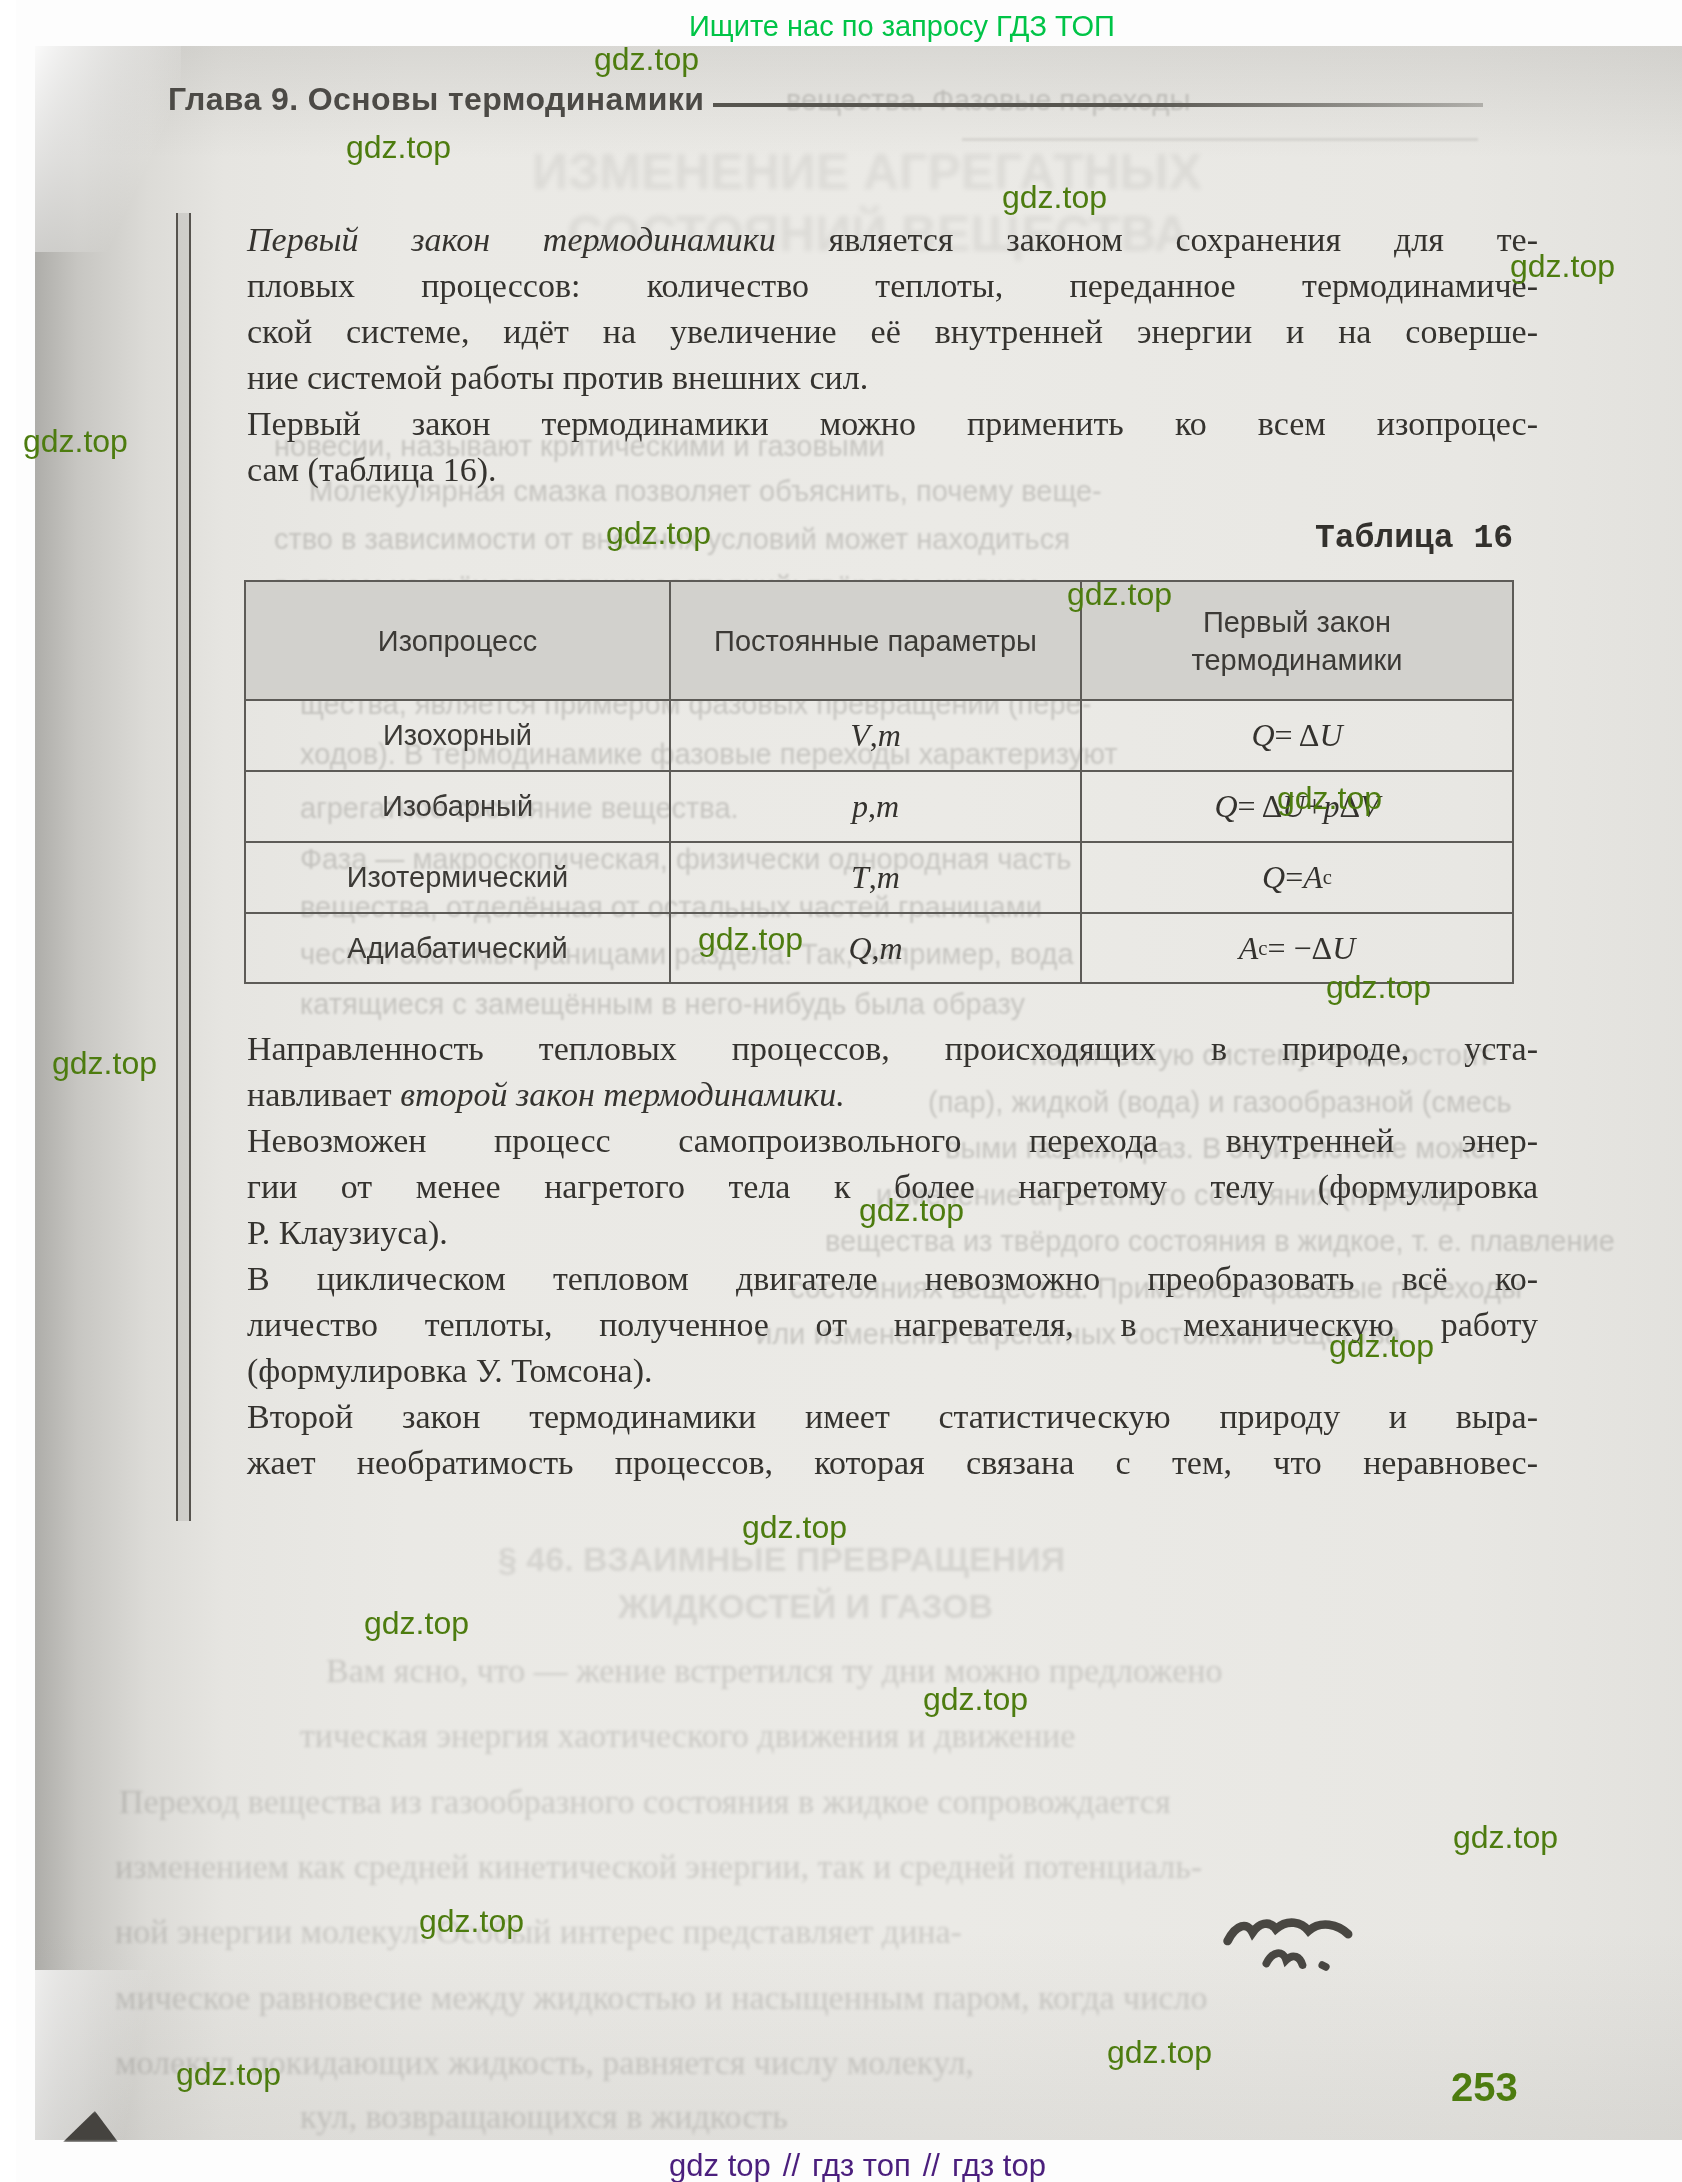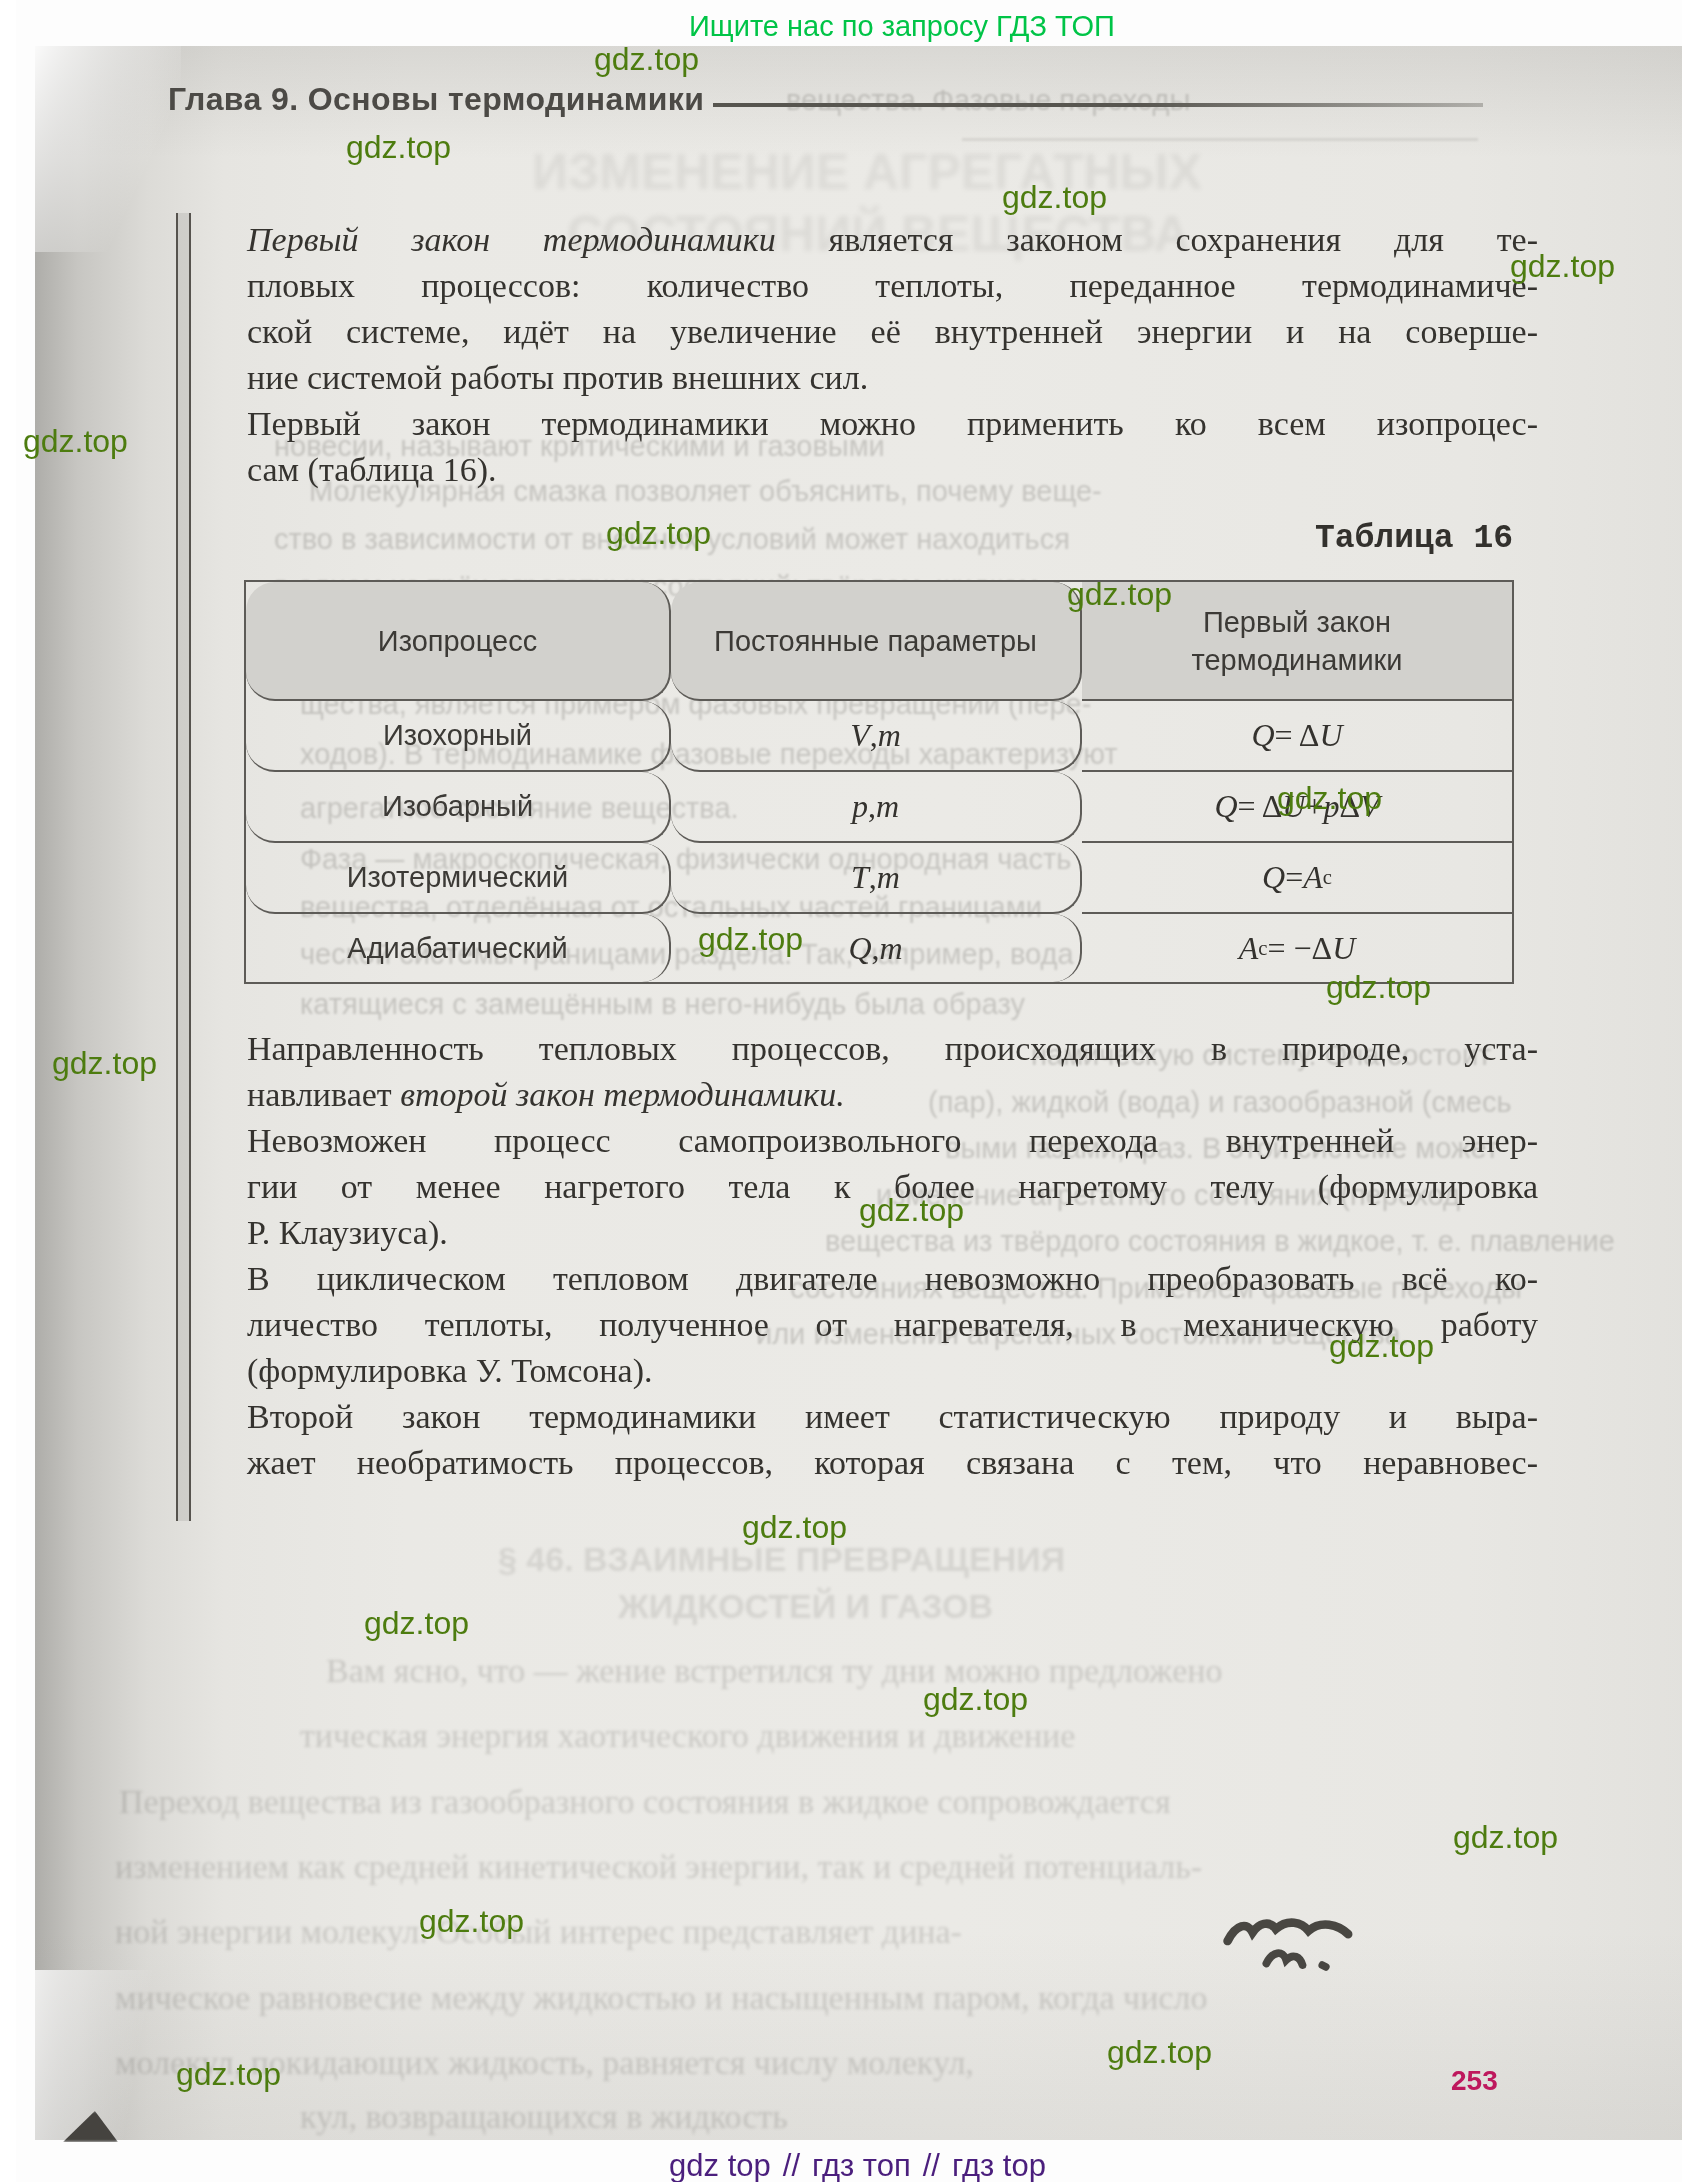--- a/index.html
+++ b/index.html
@@ -42,38 +42,38 @@
         border:2.6px solid #5d5b57;display:grid;grid-template-columns:425px 411px 1fr;
         grid-template-rows:119px 71px 71px 71px 1fr;z-index:3;}
   .cell{display:flex;align-items:center;justify-content:center;box-sizing:border-box;
         text-align:center;padding:3.4px 12px;}
   .cell.hdr{background:#d2d1cd;font-family:"Liberation Sans",sans-serif;font-size:29px;
         color:#3c3a36;line-height:38px;}
   .cell.proc{font-family:"Liberation Sans",sans-serif;font-size:29px;color:#3c3a36;}
   .cell.form{font-size:32px;color:#34322e;}
   .cell.form i{font-style:italic;}
   .cell.form sub{font-size:20.6px;}
-  .cell.bdr-r{border-right:2.6px solid #5d5b57;border-radius:29px;}
+  .cell.bdr-r{border-right:2.6px solid #5d5b57;}
   .cell.bdr-b{border-bottom:2.6px solid #5d5b57;}
 
   .wm{position:absolute;font-family:"Liberation Sans",sans-serif;font-size:32px;font-weight:500;
         color:#4d7c0f;z-index:6;white-space:nowrap;}
 
   .ghost{position:absolute;white-space:nowrap;z-index:1;}
   .g-sans{font-family:"Liberation Sans",sans-serif;font-size:29px;color:#5e5c57;
         opacity:.26;filter:blur(1.3px);}
   .g-serif{font-size:34px;color:#56544f;opacity:.22;filter:blur(1.7px);}
   .g-head{font-family:"Liberation Sans",sans-serif;font-size:34px;font-weight:bold;color:#55534e;
         opacity:.14;filter:blur(1.7px);}
   .g-big{font-family:"Liberation Sans",sans-serif;font-size:50px;font-weight:bold;color:#514f4a;
         opacity:.09;filter:blur(2.6px);}
   .g-rule{height:2.6px;background:#55534e;opacity:.12;filter:blur(0.9px);}
 
   .page-number{position:absolute;left:1435px;top:2065px;font-family:"Liberation Sans",sans-serif;
-        font-size:28px;font-weight:bold;color:#be185d;z-index:4;}
+        font-size:40px;font-weight:bold;color:#4d7c0f;z-index:4;}
   .scribble{position:absolute;left:1203px;top:1915px;z-index:4;}
 
   .footer{position:absolute;left:0;top:2148px;width:1683px;text-align:center;
         font-family:"Liberation Sans",sans-serif;font-size:31px;font-weight:500;z-index:4;}
   .footer .sep{padding:0 12px;}
 </style>
 </head>
 <body>
 
 <div class="page">

